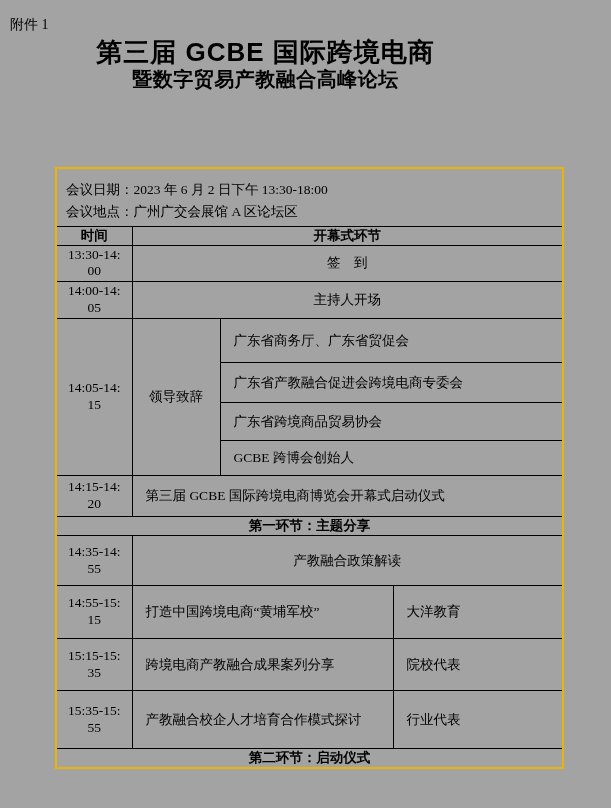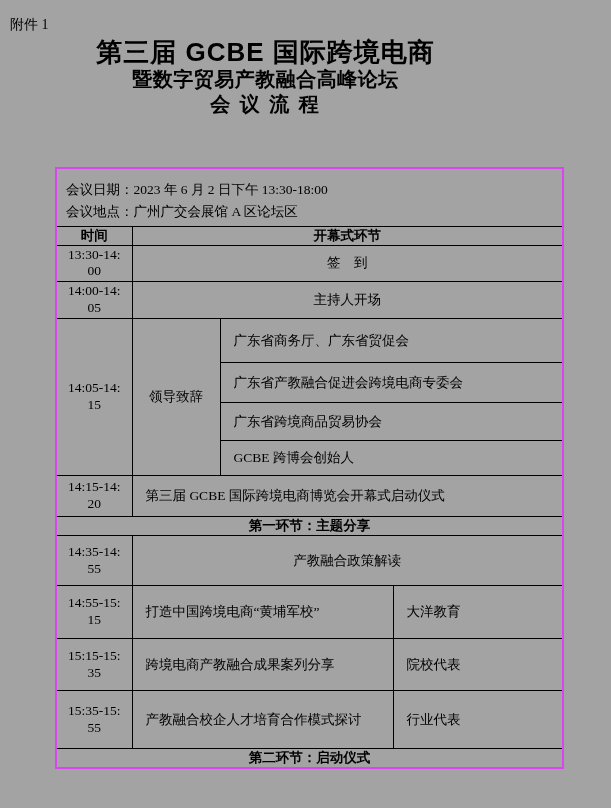--- a/index.html
+++ b/index.html
@@ -31,21 +31,21 @@
   .title-line1, .title-line2 { font-size: 26px; letter-spacing: 1px; }
   .subtitle { font-size: 20px; margin-top: 3px; letter-spacing: 0.5px; }
   .heading  { font-size: 20px; margin-top: 3px; letter-spacing: 2px; }
 
   table.agenda {
     position: absolute;
     left: 55px; top: 167px;
     width: 507px;
     border-collapse: collapse;
     table-layout: fixed;
-    border: 2px solid #d946ef;
+    border: 2px solid #eab308;
   }
   table.agenda td {
     border: 1px solid #000;
     font-size: 13.5px;
     vertical-align: middle;
     overflow: hidden;
   }
   .r-info    { height: 58px; }
   .r-head    { height: 19px; }
   .r-signin  { height: 32px; }
@@ -87,21 +87,20 @@
 </head>
 <body>
 
 <div class="page">
 
   <div class="attachment">附件 1</div>
 
   <div class="title-block">
     <div class="title-line1">第三届 GCBE 国际跨境电商</div>
     <div class="subtitle">暨数字贸易产教融合高峰论坛</div>
-    <div class="heading">会 议 流 程</div>
   </div>
 
   <table class="agenda">
     <colgroup>
       <col style="width:76px">
       <col style="width:88px">
       <col style="width:173px">
       <col style="width:170px">
     </colgroup>
     <tbody>

